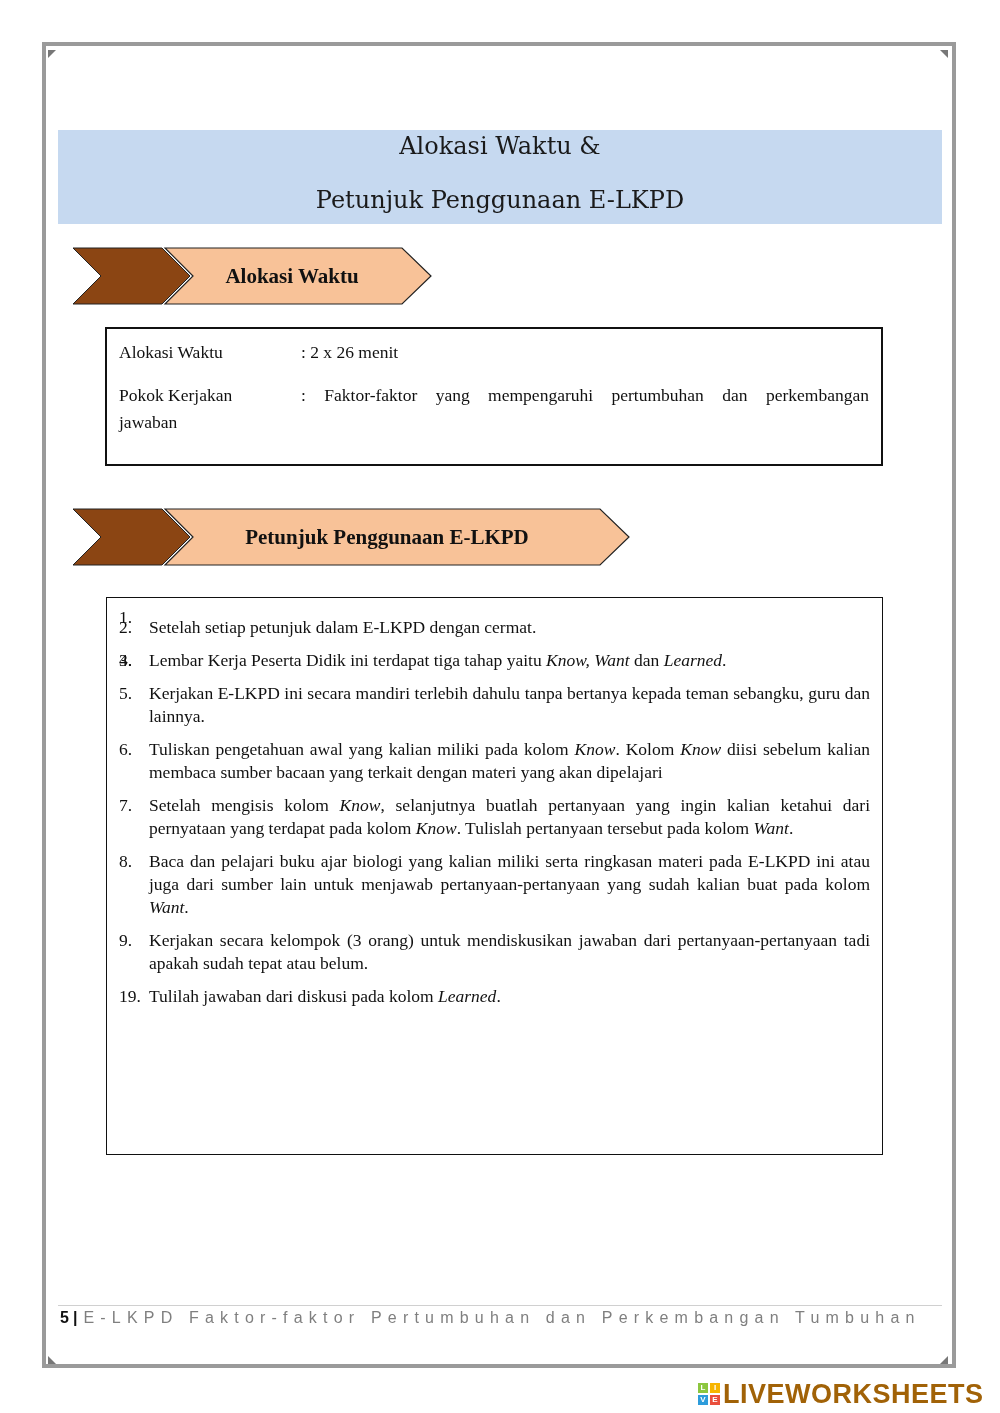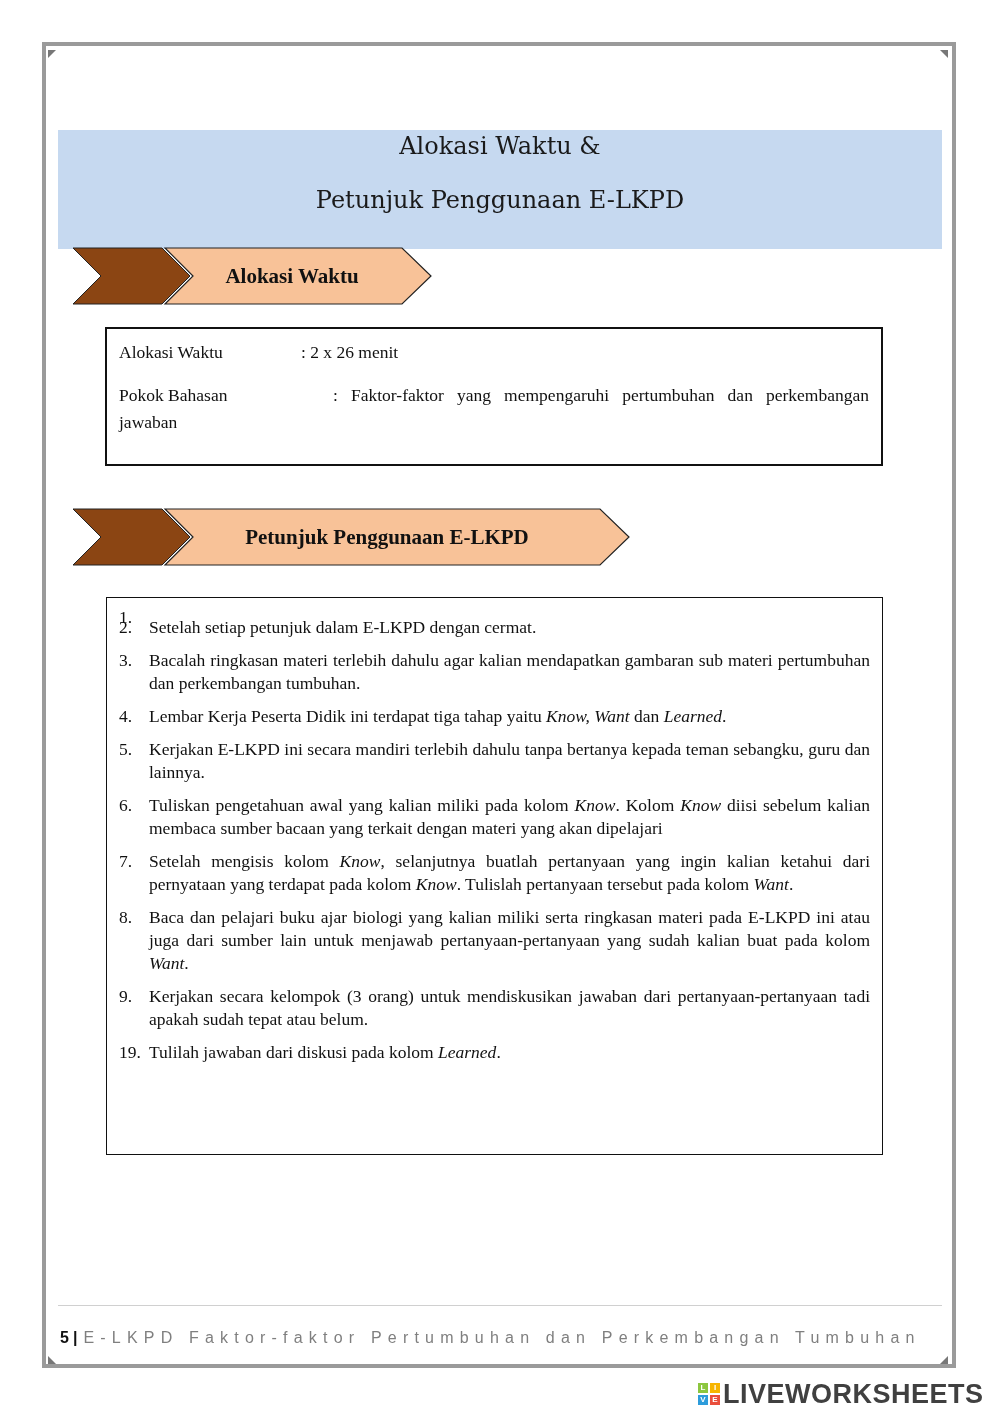--- a/index.html
+++ b/index.html
@@ -4,47 +4,47 @@
 <style>
   html, body { margin:0; padding:0; }
   body { width:1000px; height:1413px; background:#ffffff; position:relative; overflow:hidden; font-family:"Liberation Serif", serif; color:#111; }
   .page-frame { position:absolute; left:42px; top:42px; width:914px; height:1326px; border-left:4px solid #9a9a9a; border-top:4px solid #9a9a9a; border-right:4px solid #9a9a9a; border-bottom:4px solid #9a9a9a; box-sizing:border-box; }
   .corner { position:absolute; width:0; height:0; }
   .corner.tl { left:48px; top:50px; border-top:8px solid #777; border-right:8px solid transparent; }
   .corner.tr { left:940px; top:50px; border-top:8px solid #777; border-left:8px solid transparent; }
   .corner.bl { left:48px; top:1356px; border-bottom:8px solid #777; border-right:8px solid transparent; }
   .corner.br { left:940px; top:1356px; border-bottom:8px solid #777; border-left:8px solid transparent; }
 
-  .title-band { position:absolute; left:58px; top:130px; width:884px; height:119px; background:#c6d9f0; text-align:center; font-family:"DejaVu Serif", serif; font-size:24px; color:#1a1a1a; }
+  .title-band { position:absolute; left:58px; top:130px; width:884px; height:94px; background:#c6d9f0; text-align:center; font-family:"DejaVu Serif", serif; font-size:24px; color:#1a1a1a; }
   .title-band .l1 { position:absolute; left:0; right:0; top:2px; }
   .title-band .l2 { position:absolute; left:0; right:0; top:56px; }
 
   .banner { position:absolute; height:58px; }
   .banner svg { position:absolute; left:0; top:0; }
   .banner .label { position:absolute; top:0; height:58px; line-height:58px; font-weight:bold; font-size:21px; text-align:center; font-family:"Liberation Serif", serif; }
 
   .box { position:absolute; border:2px solid #111; box-sizing:border-box; background:#fff; }
   .info-row { position:absolute; left:12px; right:12px; font-size:17.5px; }
   .info-row .k { position:absolute; left:0; }
   .info-row .v { position:absolute; left:182px; right:0; text-align:justify; }
 
   .list { position:absolute; left:12px; right:12px; top:8px; font-size:17.5px; line-height:23px; }
   .item { position:relative; padding-left:30px; margin-bottom:10px; text-align:justify; }
   .item .num { position:absolute; left:0; top:0; }
   .item i { }
 
   .footer-line { position:absolute; left:58px; top:1305px; width:884px; height:1px; background:#d0d0d0; }
-  .footer { position:absolute; left:60px; top:1309px; font-family:"Liberation Sans", sans-serif; font-size:16px; color:#7f7f7f; letter-spacing:6.2px; white-space:nowrap;margin-top:20px; }
+  .footer { position:absolute; left:60px; top:1309px; font-family:"Liberation Sans", sans-serif; font-size:16px; color:#7f7f7f; letter-spacing:6.2px; white-space:nowrap; }
   .footer .pg { color:#111; font-weight:bold; letter-spacing:0; }
   .footer .bar { color:#111; font-weight:bold; letter-spacing:0; margin:0 6px 0 4px; }
 
   .lw { position:absolute; left:698px; top:1380px; height:28px; display:flex; align-items:center; }
   .lw .tiles { display:grid; grid-template-columns:10px 10px; grid-template-rows:10px 10px; gap:2px; margin-right:3px; }
   .lw .tiles span { display:block; font-family:"Liberation Sans", sans-serif; font-size:8px; font-weight:bold; color:#fff; text-align:center; line-height:10px; }
-  .lw .word { font-family:"Liberation Sans", sans-serif; font-weight:bold; font-size:27px; color:#404040; letter-spacing:0.5px; }
+  .lw .word { font-family:"Liberation Sans", sans-serif; font-weight:bold; font-size:27px; color:#a16207; letter-spacing:0.5px; }
 </style>
 </head>
 <body>
 
 <div class="page-frame"></div>
 <div class="corner tl"></div>
 <div class="corner tr"></div>
 <div class="corner bl"></div>
 <div class="corner br"></div>
 
@@ -60,41 +60,41 @@
   </svg>
   <div class="label" style="left:100px; width:240px;">Alokasi Waktu</div>
 </div>
 
 <div class="box" style="left:105px; top:327px; width:778px; height:139px;">
   <div class="info-row" style="top:13px;">
     <span class="k">Alokasi Waktu</span>
     <span class="v">: 2 x 26 menit</span>
   </div>
   <div class="info-row" style="top:56px;">
-    <span class="k">Pokok Bahasan</span>
-    <span class="v" style="text-align-last:justify;margin-left:32px;">: Faktor-faktor yang mempengaruhi pertumbuhan dan perkembangan</span>
+    <span class="k">Pokok Kerjakan</span>
+    <span class="v" style="text-align-last:justify;">: Faktor-faktor yang mempengaruhi pertumbuhan dan perkembangan</span>
   </div>
   <div class="info-row" style="top:83px;">
     <span class="k">jawaban</span>
   </div>
 </div>
 
 <div class="banner" style="left:72px; top:508px; width:560px;">
   <svg width="560" height="58">
     <polygon points="1,1 90,1 118,29 90,57 1,57 29,29" fill="#8b4513" stroke="#222" stroke-width="1"></polygon>
     <polygon points="93,1 528,1 557,29 528,57 93,57 121,29" fill="#f8c298" stroke="#222" stroke-width="1.2"></polygon>
   </svg>
   <div class="label" style="left:110px; width:410px;">Petunjuk Penggunaan E-LKPD</div>
 </div>
 
 <div class="box" style="left:106px; top:597px; width:777px; height:558px; border-width:1px;">
   <div class="list">
     <div class="item"><span class="num">1.</span></div>
     <div class="item"><span class="num">2.</span><span>Setelah setiap petunjuk dalam E-LKPD dengan cermat.</span></div>
-    <div class="item"><span class="num">3.</span><span>Bacalah ringkasan materi terlebih dahulu agar kalian mendapatkan gambaran sub materi pertumbuhan dan perkembangan tumbuhan.</span></div>
+    <div class="item"><span class="num">3.</span></div>
     <div class="item"><span class="num">4.</span><span>Lembar Kerja Peserta Didik ini terdapat tiga tahap yaitu </span><i>Know, Want</i><span> dan </span><i>Learned</i><span>.</span></div>
     <div class="item"><span class="num">5.</span><span>Kerjakan E-LKPD ini secara mandiri terlebih dahulu tanpa bertanya kepada teman sebangku, guru dan lainnya.</span></div>
     <div class="item"><span class="num">6.</span><span>Tuliskan pengetahuan awal yang kalian miliki pada kolom </span><i>Know</i><span>. Kolom </span><i>Know</i><span> diisi sebelum kalian membaca sumber bacaan yang terkait dengan materi yang akan dipelajari</span></div>
     <div class="item"><span class="num">7.</span><span>Setelah mengisis kolom </span><i>Know</i><span>, selanjutnya buatlah pertanyaan yang ingin kalian ketahui dari pernyataan yang terdapat pada kolom </span><i>Know</i><span>. Tulislah pertanyaan tersebut pada kolom </span><i>Want</i><span>.</span></div>
     <div class="item"><span class="num">8.</span><span>Baca dan pelajari buku ajar biologi yang kalian miliki serta ringkasan materi pada E-LKPD ini atau juga dari sumber lain untuk menjawab pertanyaan-pertanyaan yang sudah kalian buat pada kolom </span><i>Want</i><span>.</span></div>
     <div class="item"><span class="num">9.</span><span>Kerjakan secara kelompok (3 orang) untuk mendiskusikan jawaban dari pertanyaan-pertanyaan tadi apakah sudah tepat atau belum.</span></div>
     <div class="item"><span class="num">19.</span><span>Tulilah jawaban dari diskusi pada kolom </span><i>Learned</i><span>.</span></div>
   </div>
 </div>
 

